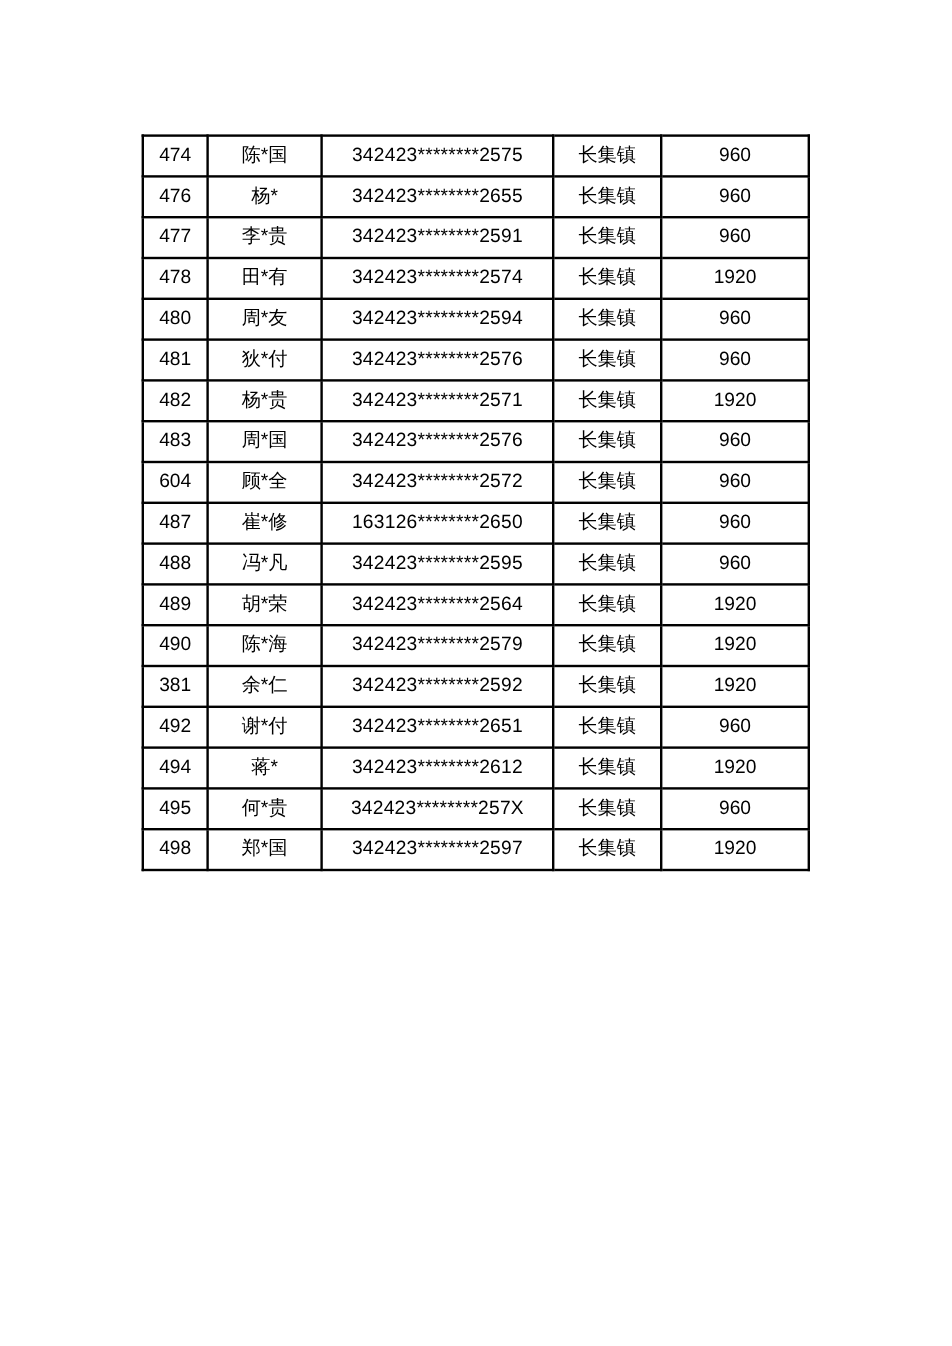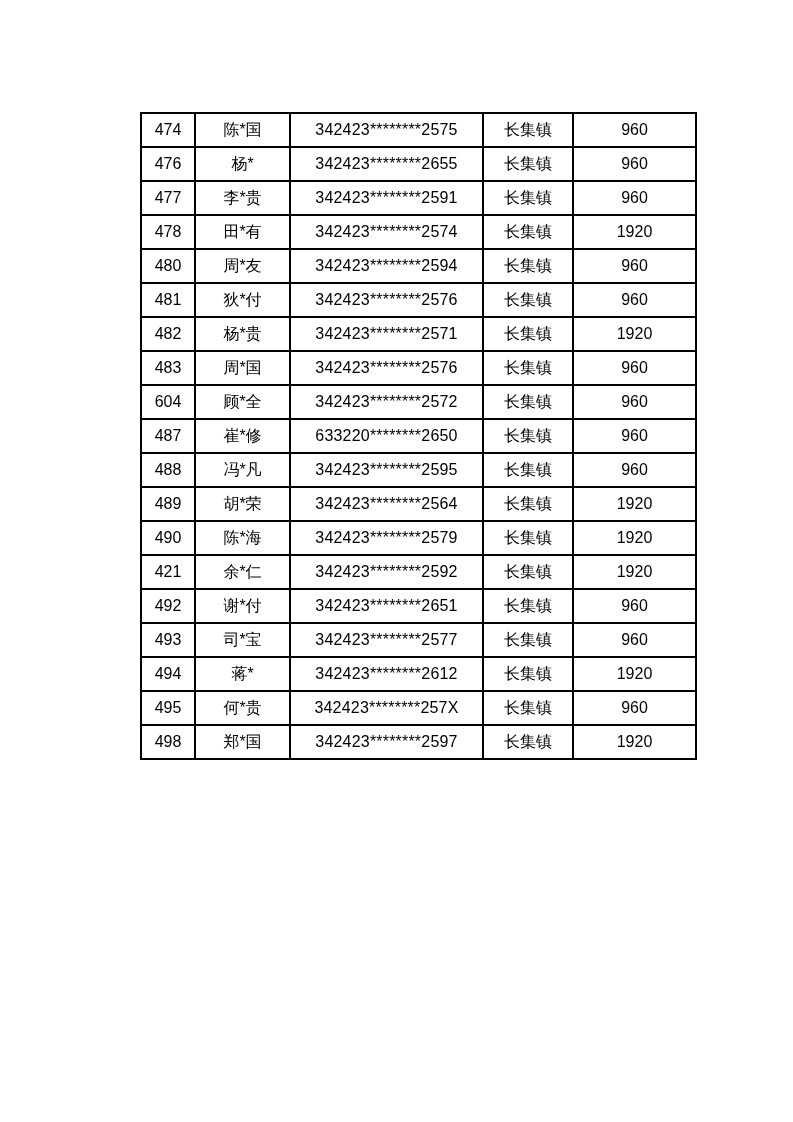--- a/index.html
+++ b/index.html
@@ -16,21 +16,20 @@
     font-family: "Liberation Sans", "DejaVu Sans", sans-serif;
     color: var(--text-color, #000000);
   }
   table.roster-table {
     position: absolute;
     left: 118px;
     top: 112px;
     width: 555px;
     border-collapse: collapse;
     table-layout: fixed;
-    margin-left: 22px;
   }
   table.roster-table td {
     border: 2px solid var(--border-color, #000000);
     height: 32px;            
     text-align: center;
     vertical-align: middle;
     font-size: 16px;
     line-height: 32px;
     padding: 0;
     white-space: nowrap;
@@ -115,21 +114,21 @@
         <tr>
           <td class="col-index">604</td>
           <td class="col-name">顾*全</td>
           <td class="col-id">342423********2572</td>
           <td class="col-town">长集镇</td>
           <td class="col-amount">960</td>
         </tr>
         <tr>
           <td class="col-index">487</td>
           <td class="col-name">崔*修</td>
-          <td class="col-id">633220********2650</td>
+          <td class="col-id">163126********2650</td>
           <td class="col-town">长集镇</td>
           <td class="col-amount">960</td>
         </tr>
         <tr>
           <td class="col-index">488</td>
           <td class="col-name">冯*凡</td>
           <td class="col-id">342423********2595</td>
           <td class="col-town">长集镇</td>
           <td class="col-amount">960</td>
         </tr>
@@ -141,37 +140,30 @@
           <td class="col-amount">1920</td>
         </tr>
         <tr>
           <td class="col-index">490</td>
           <td class="col-name">陈*海</td>
           <td class="col-id">342423********2579</td>
           <td class="col-town">长集镇</td>
           <td class="col-amount">1920</td>
         </tr>
         <tr>
-          <td class="col-index">421</td>
+          <td class="col-index">381</td>
           <td class="col-name">余*仁</td>
           <td class="col-id">342423********2592</td>
           <td class="col-town">长集镇</td>
           <td class="col-amount">1920</td>
         </tr>
         <tr>
           <td class="col-index">492</td>
           <td class="col-name">谢*付</td>
           <td class="col-id">342423********2651</td>
-          <td class="col-town">长集镇</td>
-          <td class="col-amount">960</td>
-        </tr>
-        <tr>
-          <td class="col-index">493</td>
-          <td class="col-name">司*宝</td>
-          <td class="col-id">342423********2577</td>
           <td class="col-town">长集镇</td>
           <td class="col-amount">960</td>
         </tr>
         <tr>
           <td class="col-index">494</td>
           <td class="col-name">蒋*</td>
           <td class="col-id">342423********2612</td>
           <td class="col-town">长集镇</td>
           <td class="col-amount">1920</td>
         </tr>

